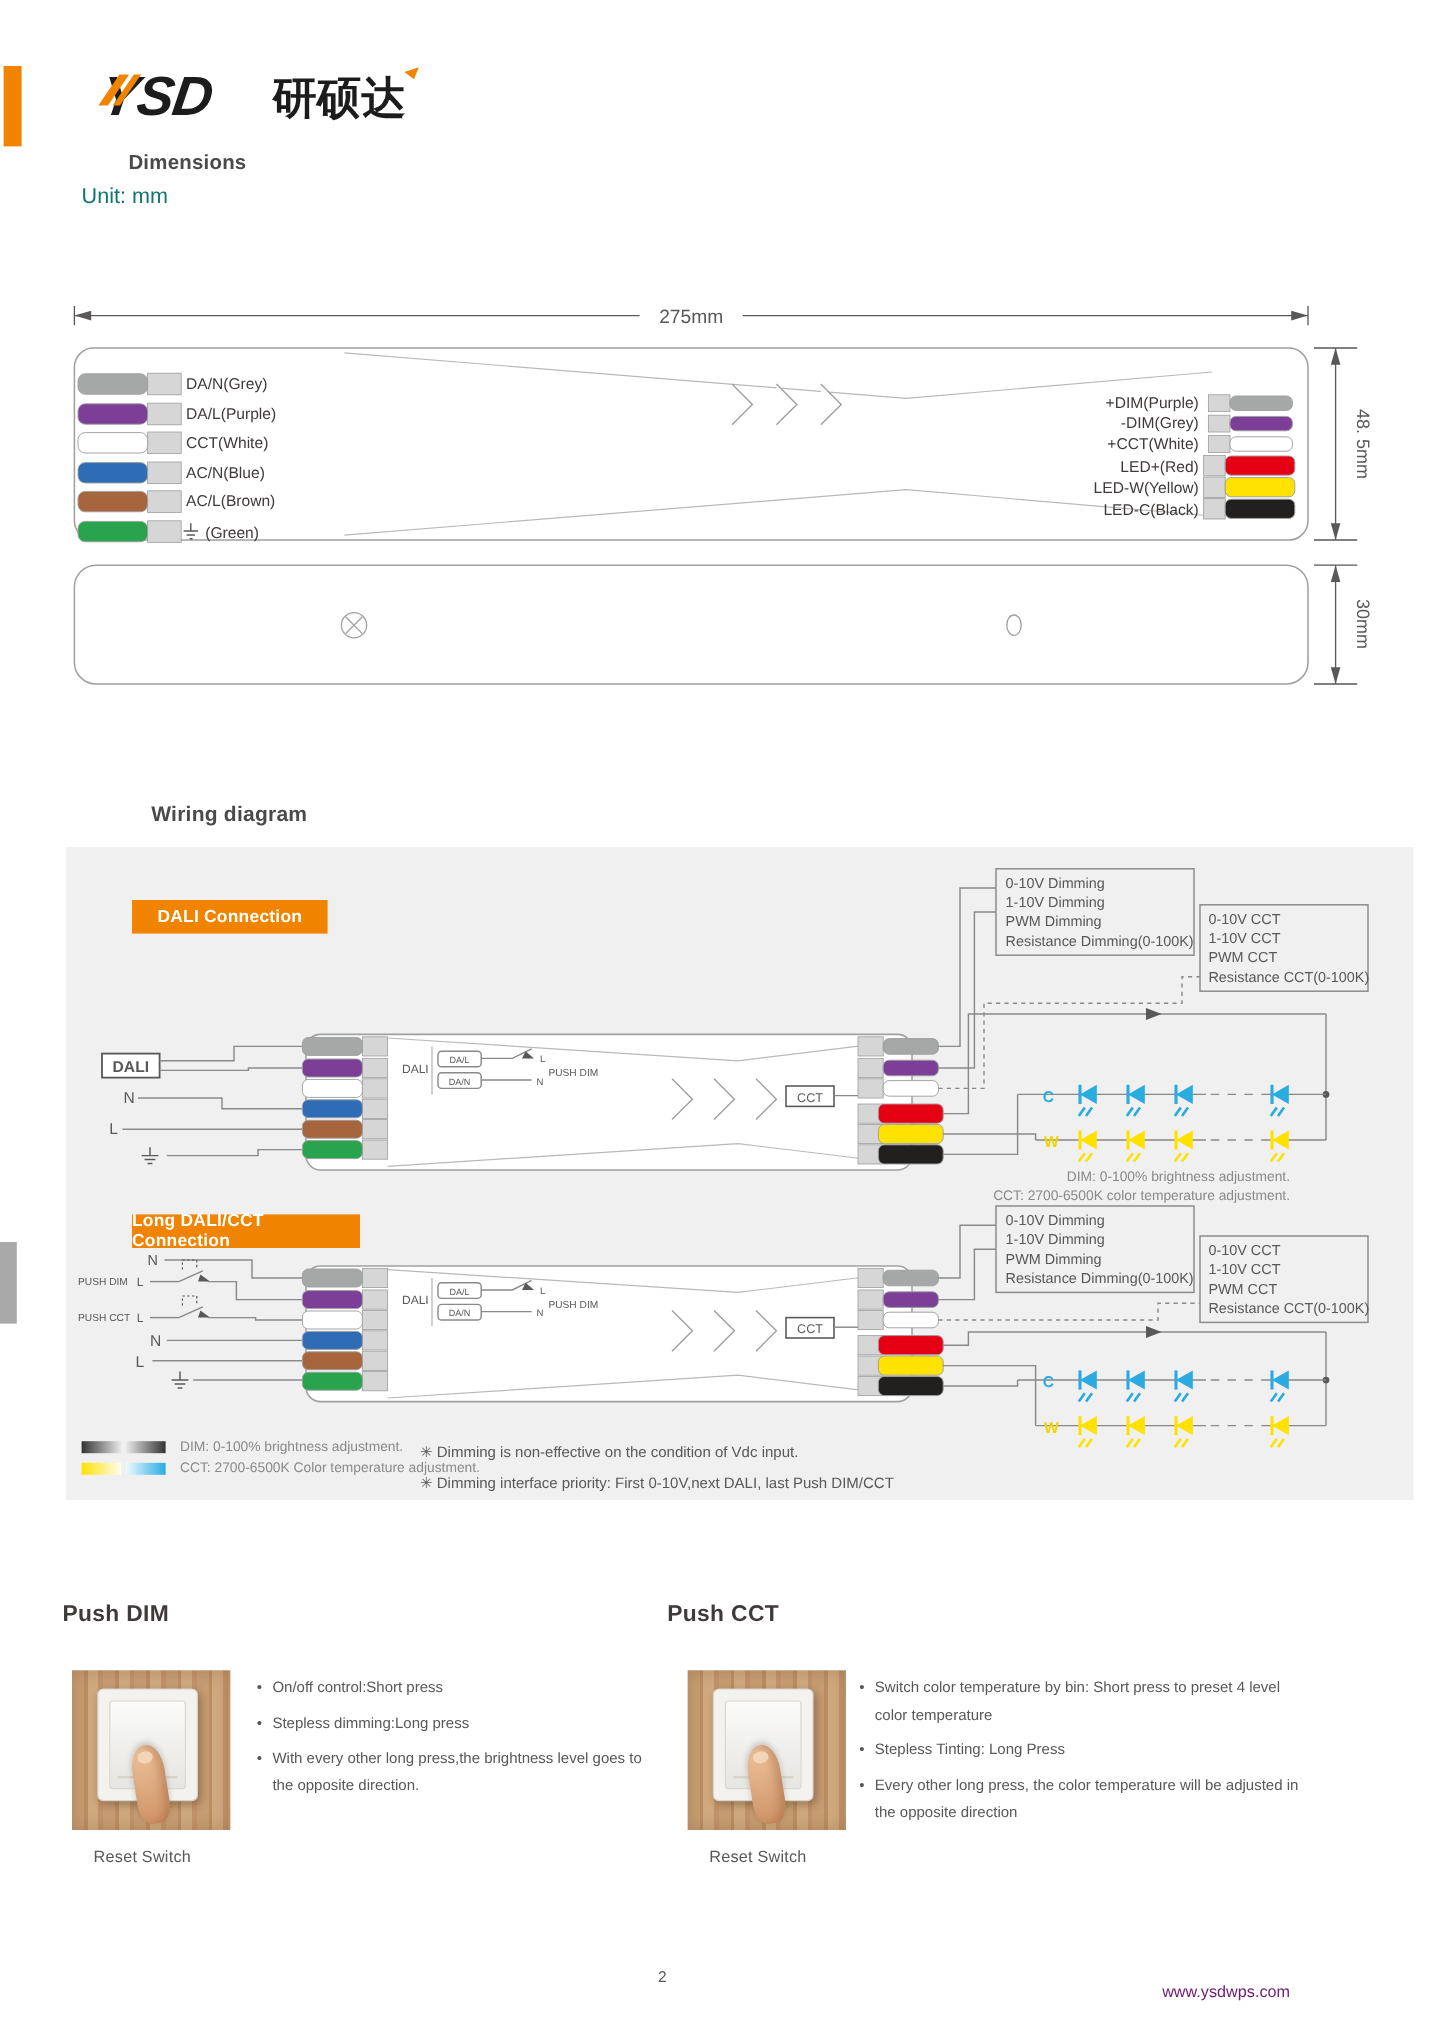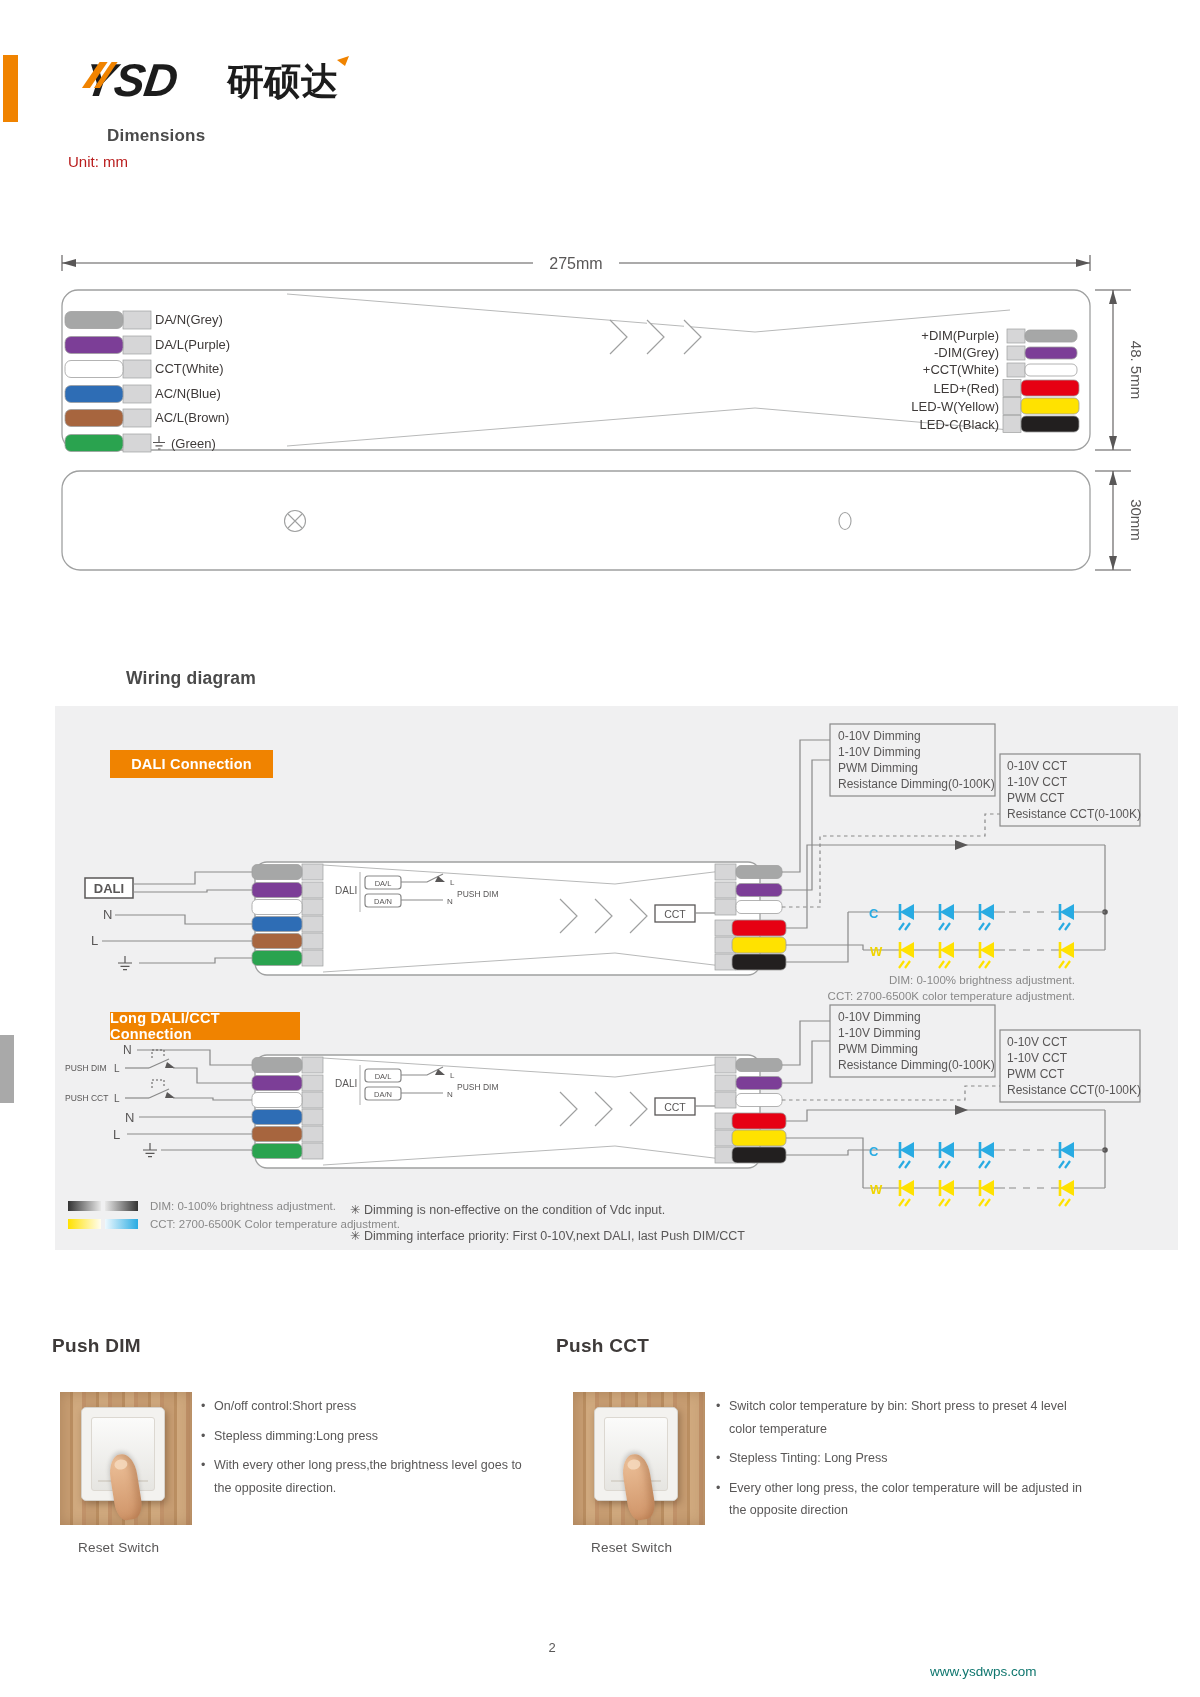--- a/index.html
+++ b/index.html
@@ -1,37 +1,37 @@
 <!DOCTYPE html>
 <html><head>
 <meta charset="utf-8">
 <style>
   html,body{margin:0;padding:0;background:#fff;}
   body{font-family:"Liberation Sans",sans-serif;color:#3e3a39;}
   #page{position:relative;width:1200px;height:1697px;background:#fff;overflow:hidden;outline:1px solid #ececec;}
   .abs{position:absolute;}
   .h2{font-size:17px;font-weight:bold;color:#4a4a4a;letter-spacing:.2px;margin-left:39px;}
-  .sub{font-size:15px;color:#b91c1c;}
+  .sub{font-size:18px;color:#0f766e;}
   .panel{background:#f0f0f1;}
   .badge{background:#f08300;color:#fff;font-size:14.5px;font-weight:bold;display:flex;align-items:center;justify-content:center;letter-spacing:.2px;}
   .h3{font-size:19px;font-weight:bold;color:#3e3a39;letter-spacing:.3px;}
   .caption{font-size:13.5px;color:#595757;letter-spacing:.2px;}
   ul.bullets{margin:0;padding:0;list-style:none;font-size:12.5px;color:#595757;line-height:1.8;}
   ul.bullets li{position:relative;padding-left:13px;margin-bottom:7px;}
   ul.bullets li::before{content:"•";position:absolute;left:0;top:0;color:#595757;}
   .legend-row{position:absolute;display:flex;align-items:center;height:11px;}
   .lbar{width:33px;height:10px;margin-right:4px;}
   .lg1a{background:linear-gradient(90deg,#333,#e9e9e9);}
   .lg1b{background:linear-gradient(90deg,#e9e9e9,#333);}
   .lg2a{background:linear-gradient(90deg,#ffe100,#fffdf0);}
   .lg2b{background:linear-gradient(90deg,#eef9ff,#29abe2);}
   .ltxt{font-size:11.5px;color:#898989;margin-left:8px;white-space:nowrap;}
   .wnote{font-size:12.5px;color:#595757;white-space:nowrap;}
   .footer-num{font-size:13px;color:#595757;text-align:center;}
-  .footer-site{font-size:13.5px;color:#0f766e;text-align:left;text-decoration:none;display:block;margin-top:12px;}
+  .footer-site{font-size:13.5px;color:#701a75;text-align:right;text-decoration:none;display:block;}
   
   svg text{font-family:"Liberation Sans",sans-serif;}
   .st{fill:#595757;}
   .lbl{font-size:13px;fill:#3e3a39;}
   .t12{font-size:12px;fill:#595757;}
   .outline{fill:#fff;stroke:#9fa0a0;stroke-width:1.3;}
   .obox{fill:none;stroke:#898989;stroke-width:1.2;}
   .wirecell{fill:#d6d6d7;stroke:#9fa0a0;stroke-width:.7;}
   .wire{stroke:#9fa0a0;stroke-width:.8;}
   .wln{stroke:#898989;stroke-width:1.2;fill:none;}
@@ -444,21 +444,21 @@
   </div>
 
   <div class="abs h3" style="left:52px;top:1335px;">Push DIM</div>
   <div class="switch-photo" style="left:60px;top:1392px;">
     <div class="plate">
       <div class="rocker"></div>
     </div>
     <div class="finger"></div>
   </div>
   <div class="abs caption" style="left:78px;top:1540px;">Reset Switch</div>
-  <ul class="bullets abs" style="left:201px;top:1395px;width:338px;">
+  <ul class="bullets abs" style="left:214px;top:1395px;width:338px;">
     <li>On/off control:Short press</li>
     <li>Stepless dimming:Long press</li>
     <li>With every other long press,the brightness level goes to the opposite direction.</li>
   </ul>
 
   <div class="abs h3" style="left:556px;top:1335px;">Push CCT</div>
   <div class="switch-photo" style="left:573px;top:1392px;">
     <div class="plate">
       <div class="rocker"></div>
     </div>

